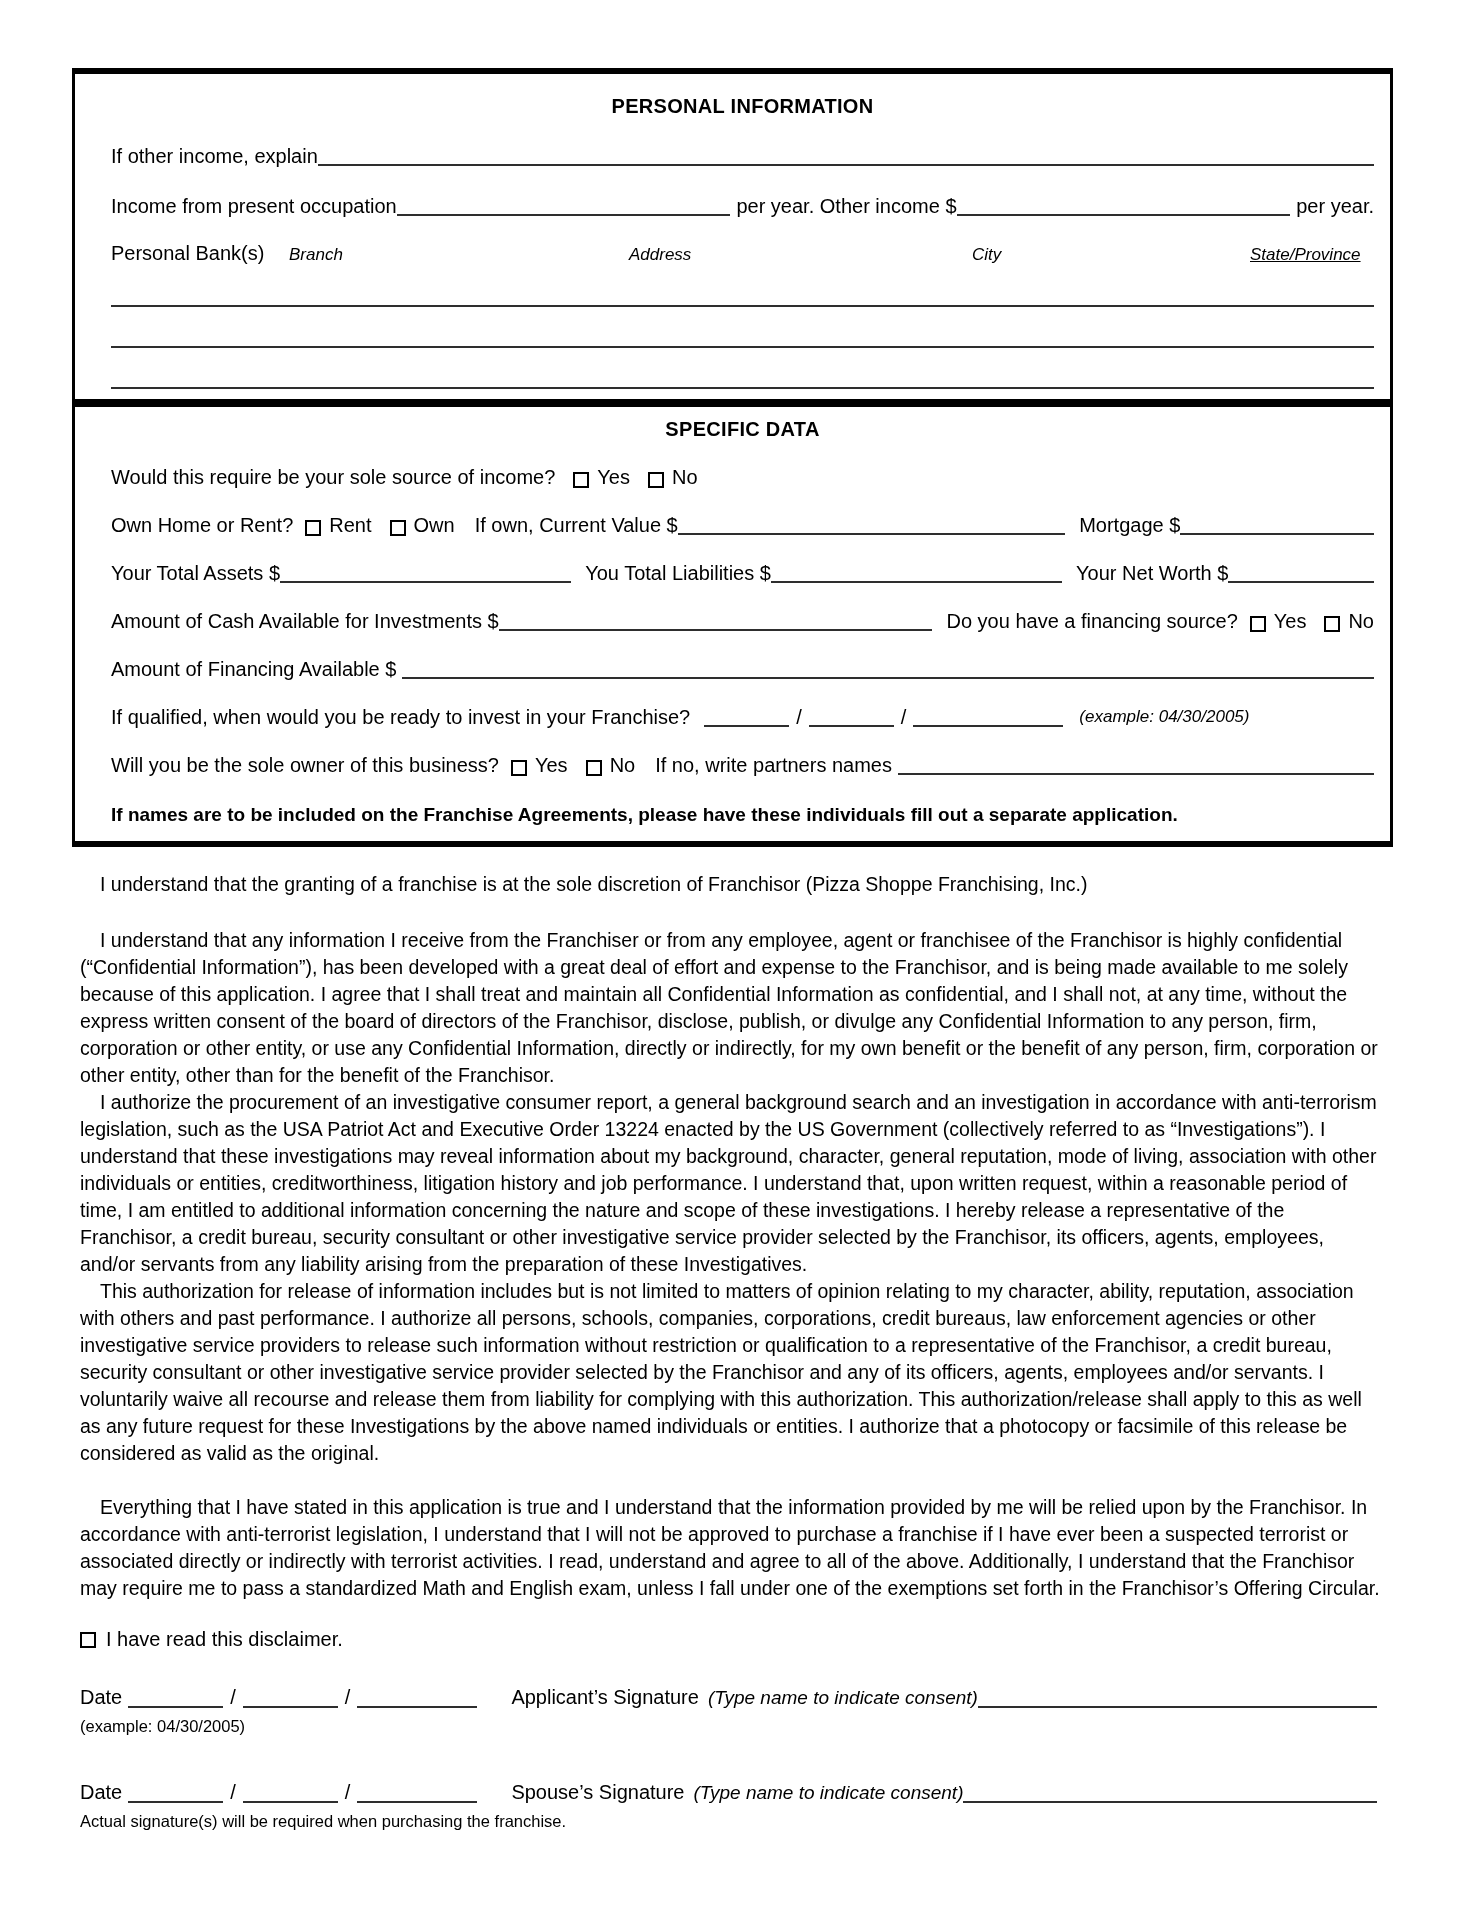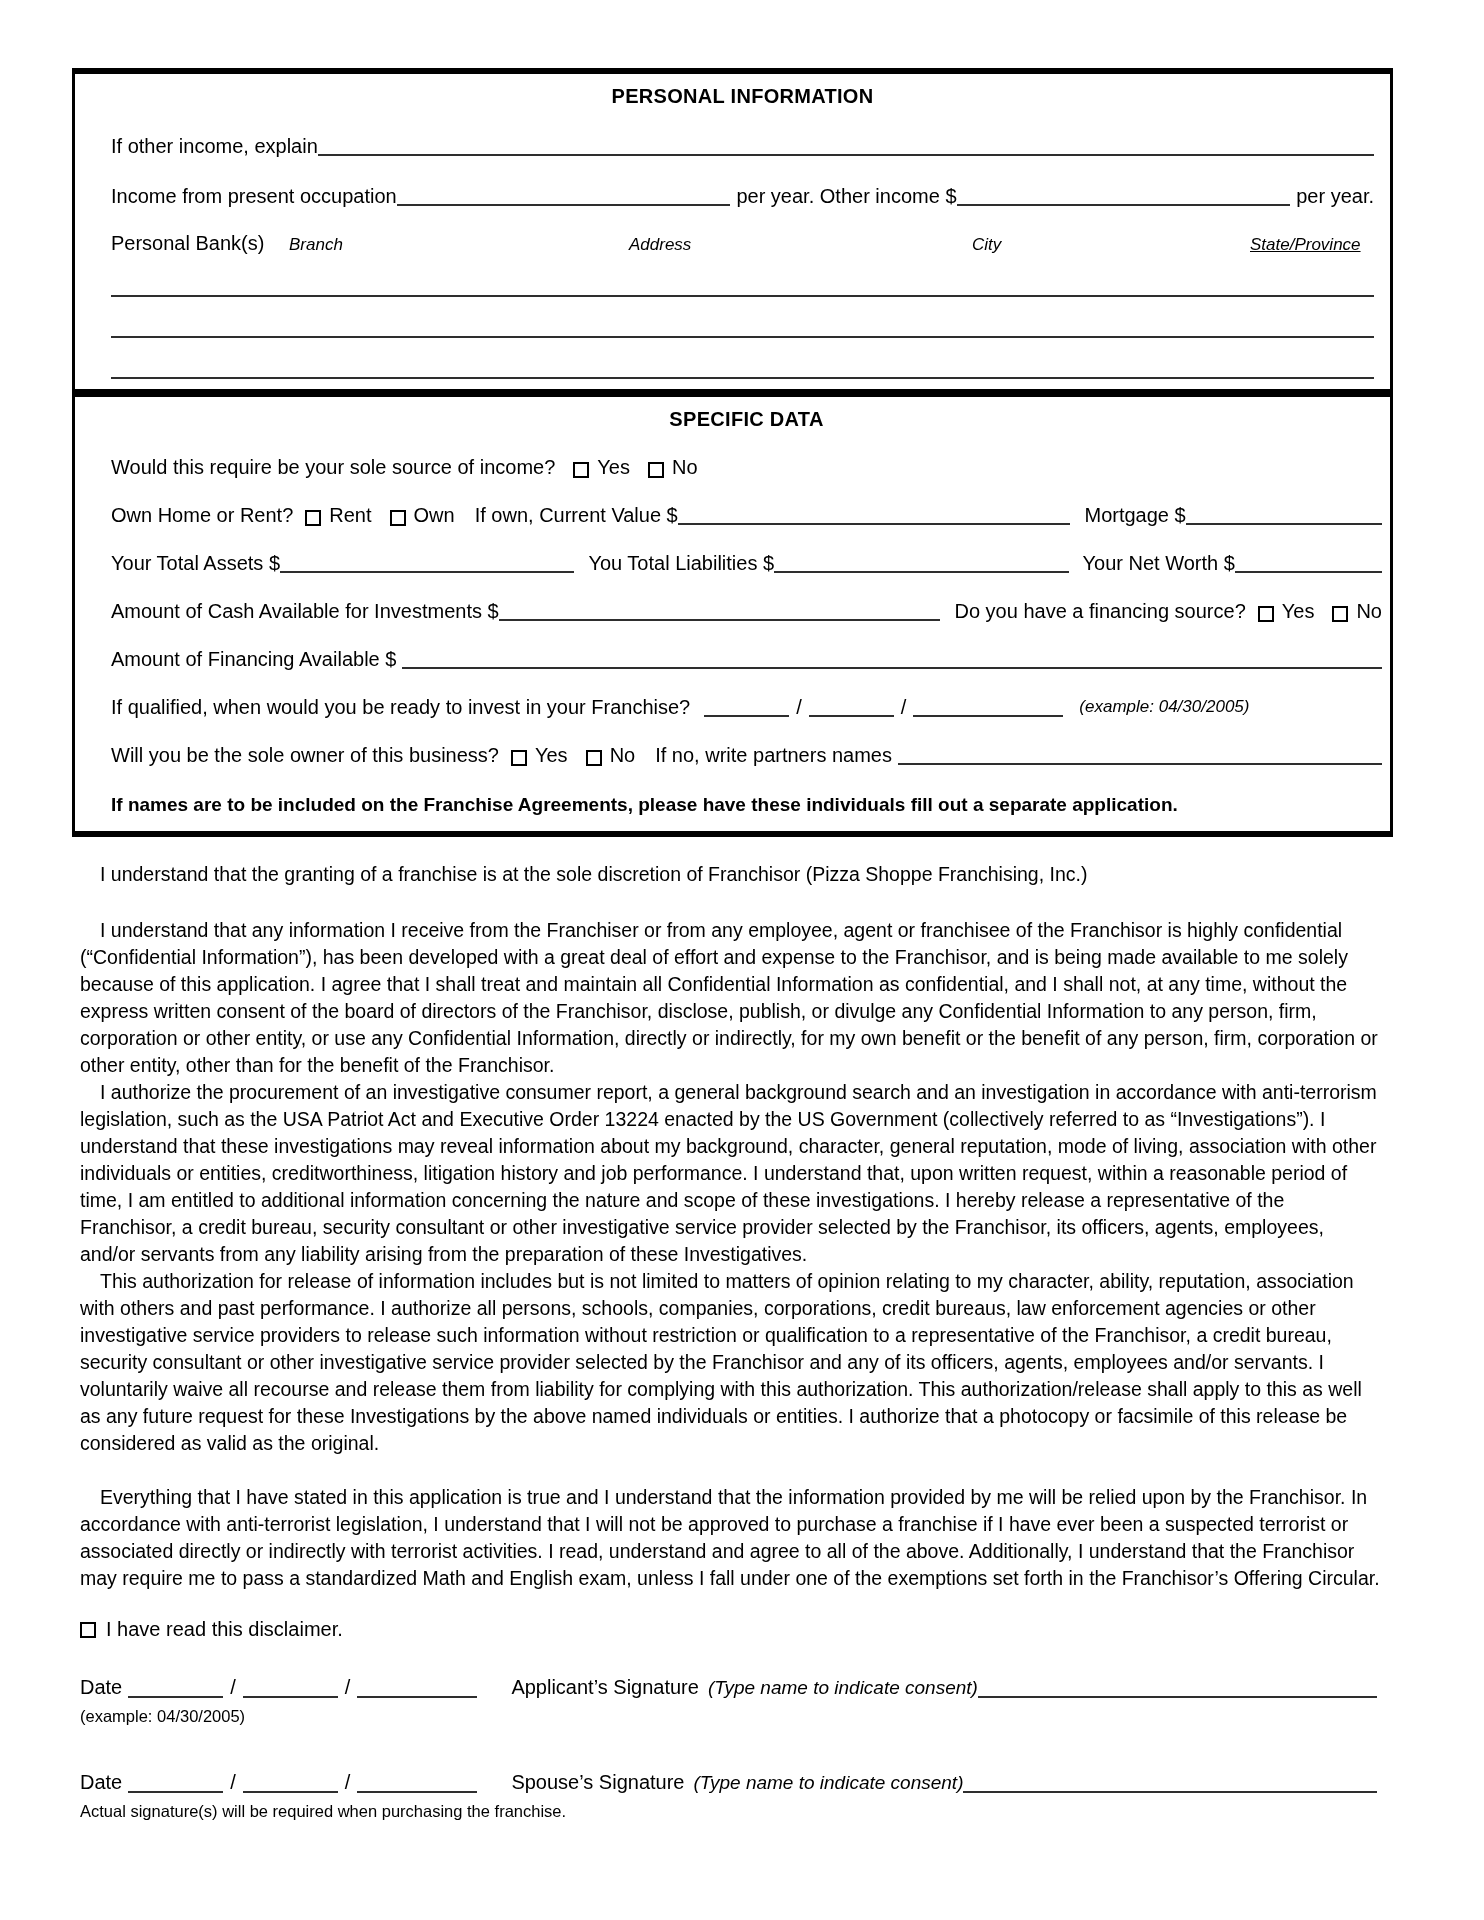--- a/index.html
+++ b/index.html
@@ -7,22 +7,22 @@
   body {
     width: 1484px; height: 1920px;
     font-family: "Liberation Sans", "DejaVu Sans", sans-serif;
     color: #000; position: relative; overflow: hidden;
   }
   .page { width: 1484px; height: 1920px; background: #fff; }
 
   
   .boxes { padding-top: 68px; margin-left: 72px; margin-right: 91px; }
   .formbox { border: 3px solid #000; }
-  .box1 { border-top-width: 6px; border-bottom-width: 8px; padding: 10px 16px 10px 36px; }
-  .box2 { border-top: 0; border-bottom-width: 6px; padding: 10px 8px 14px 36px; }
+  .box1 { border-top-width: 6px; border-bottom-width: 8px; padding: 20px 16px 10px 36px; }
+  .box2 { border-top: 0; border-bottom-width: 6px; padding: 10px 16px 14px 36px; }
   .boxtitle {
     margin: 0; text-align: center; font-size: 20px; font-weight: bold;
     letter-spacing: 0.3px; line-height: 24px;
   }
   .frow { display: flex; align-items: flex-end; font-size: 20px; line-height: 24px; margin-top: 26px; white-space: nowrap; }
   .box2 .frow { margin-top: 24px; }
   .lbl { flex: 0 0 auto; }
   .fill {
     border-bottom: 2px solid #2e2e2e; height: 2px; margin: 0 0 2px 0;
     align-self: flex-end; flex: 1 1 0; min-width: 40px;

